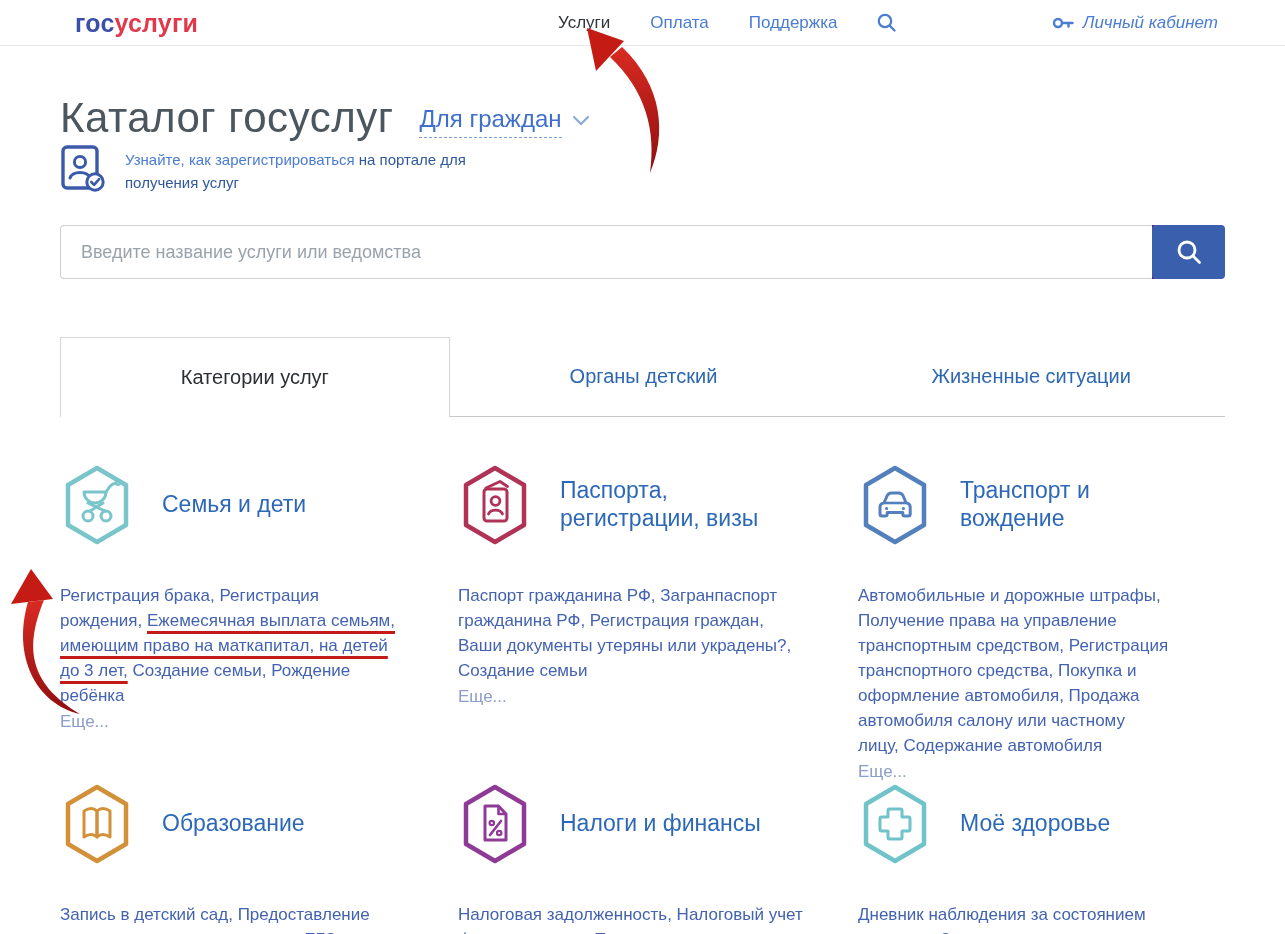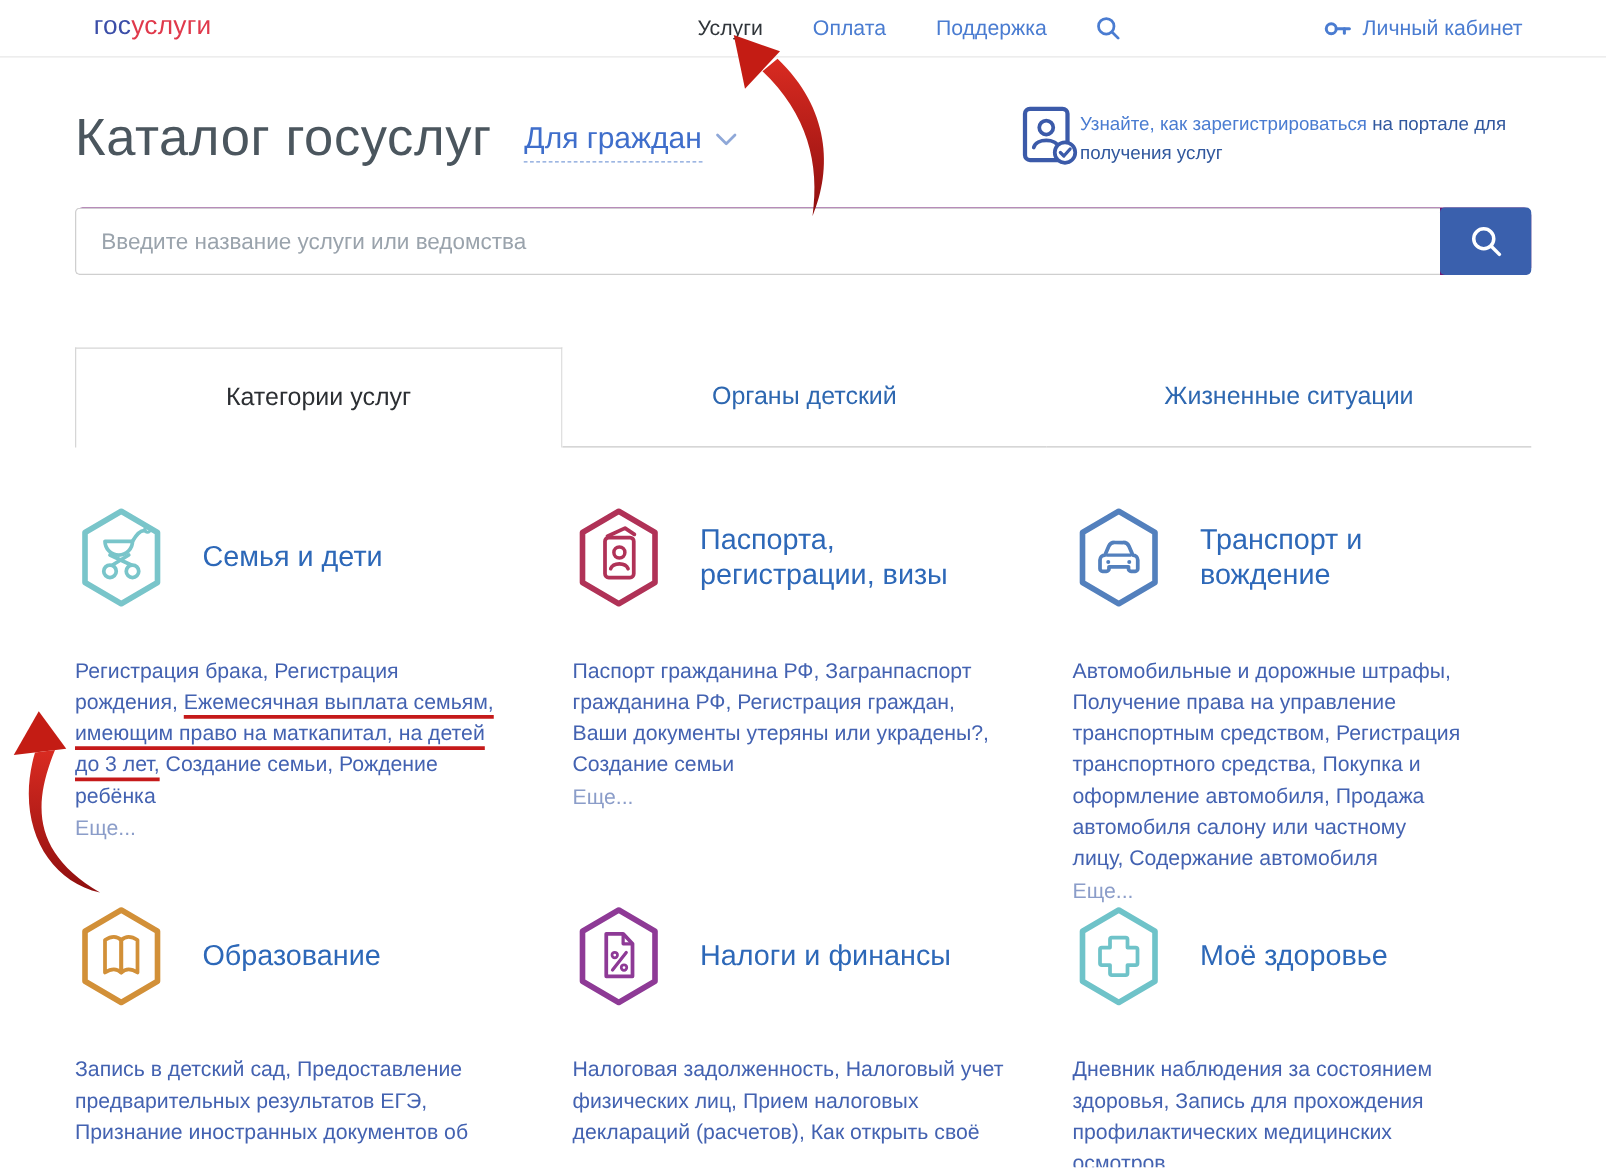--- a/index.html
+++ b/index.html
@@ -2,36 +2,36 @@
 <html><head>
 <meta charset="utf-8">
 <style>
   * { margin:0; padding:0; box-sizing:border-box; }
   html,body { background:#fff; }
   body { font-family:"Liberation Sans", sans-serif; color:#333; }
   .page { position:relative; width:1285px; height:934px; overflow:hidden; background:#fff; }
 
   
   .header { position:relative; height:46px; border-bottom:1px solid #e7e7e7; background:#fff; }
-  .logo { position:absolute; left:75px; top:9px; font-size:21px; font-weight:normal; letter-spacing:.2px; cursor:pointer; }
+  .logo { position:absolute; left:75px; top:9px; font-size:25px; font-weight:bold; letter-spacing:.2px; cursor:pointer; }
   .logo .lb { color:#3b4ea8; }
   .logo .lr { color:#e0394b; }
   .topnav { position:absolute; left:558px; top:0; height:45px; display:flex; align-items:center; gap:40px; }
   .topnav .nav-item { font-size:17px; color:#4a7cd1; cursor:pointer; white-space:nowrap; }
   .topnav .nav-item.current { color:#30353a; }
   .icon-btn { display:inline-flex; align-items:center; cursor:pointer; }
-  .account { position:absolute; right:67px; top:0; height:45px; display:flex; align-items:center; gap:9px; color:#4a7cd1; font-size:17px; cursor:pointer; }
-
-  
-  .hero { margin:36px 60px 0 60px; display:flex; justify-content:space-between; }
+  .account { position:absolute; right:67px; top:0; height:45px; display:flex; align-items:center; gap:9px; color:#4a7cd1; font-size:17px; cursor:pointer;font-style:italic; }
+
+  
+  .hero { margin:48px 60px 0 60px; display:flex; justify-content:space-between;flex-direction:column; }
   .hero-left { display:flex; align-items:center; gap:26px; }
   .page-title { font-size:42px; font-weight:300; color:#4b565e; letter-spacing:.5px; }
   .audience { display:flex; align-items:center; gap:10px; cursor:pointer; margin-top:6px; }
   .audience .aud-label { font-size:24px; color:#3f6ecb; border-bottom:1px dashed #7f9fd9; padding-bottom:4px; }
-  .hint { width:408px; display:flex; padding-top:2px; }
+  .hint { width:408px; display:flex; gap:18px; padding-top:2px; }
   .hint-text { font-size:15px; line-height:1.55; color:#31589e; padding-top:4px; }
   .hint-text .hint-link { color:#4a7cd1; cursor:pointer; }
 
   
   .search-band { margin:28px 60px 0 60px; background:#701a75; border-radius:6px; display:flex; }
   .search-input { flex:1; height:54px; border:1px solid #cfcfcf; border-right:none; border-radius:4px 0 0 4px; padding:0 20px; font-size:18px; font-family:"Liberation Sans", sans-serif; color:#333; outline:none; }
   .search-input::placeholder { color:#9aa3ac; }
   .search-btn { width:73px; height:54px; background:#3a60ad; border:none; border-radius:4px; cursor:pointer; display:flex; align-items:center; justify-content:center; }
 
   

